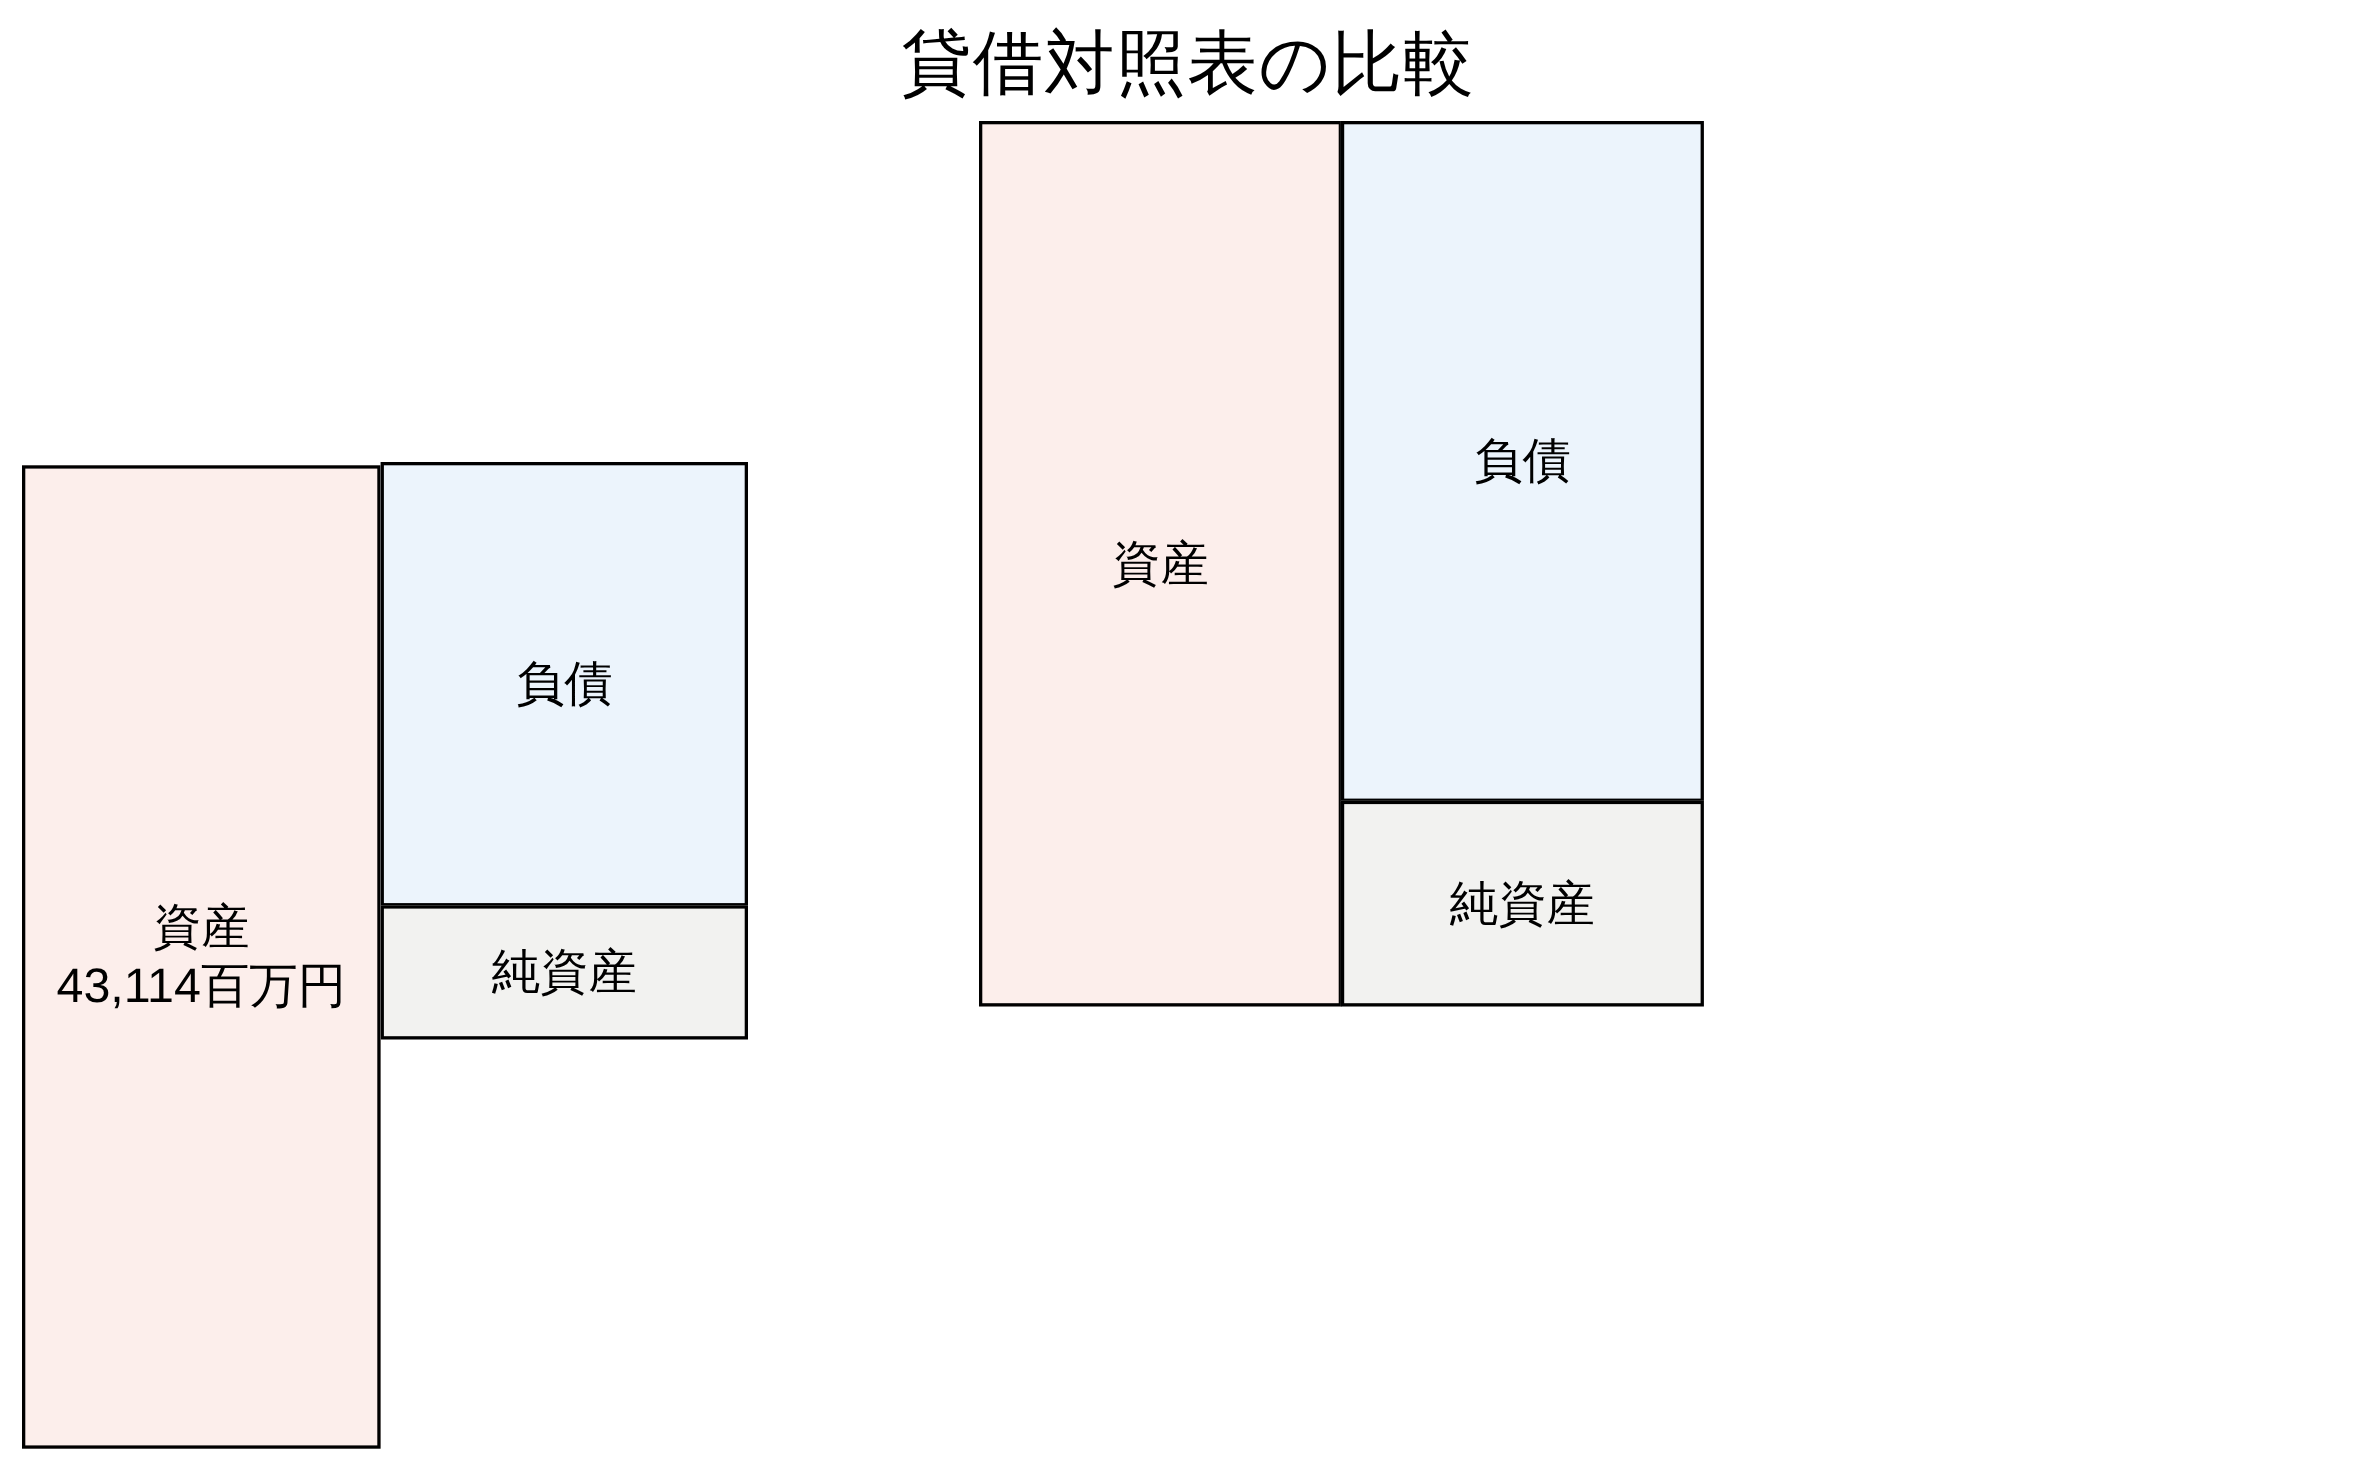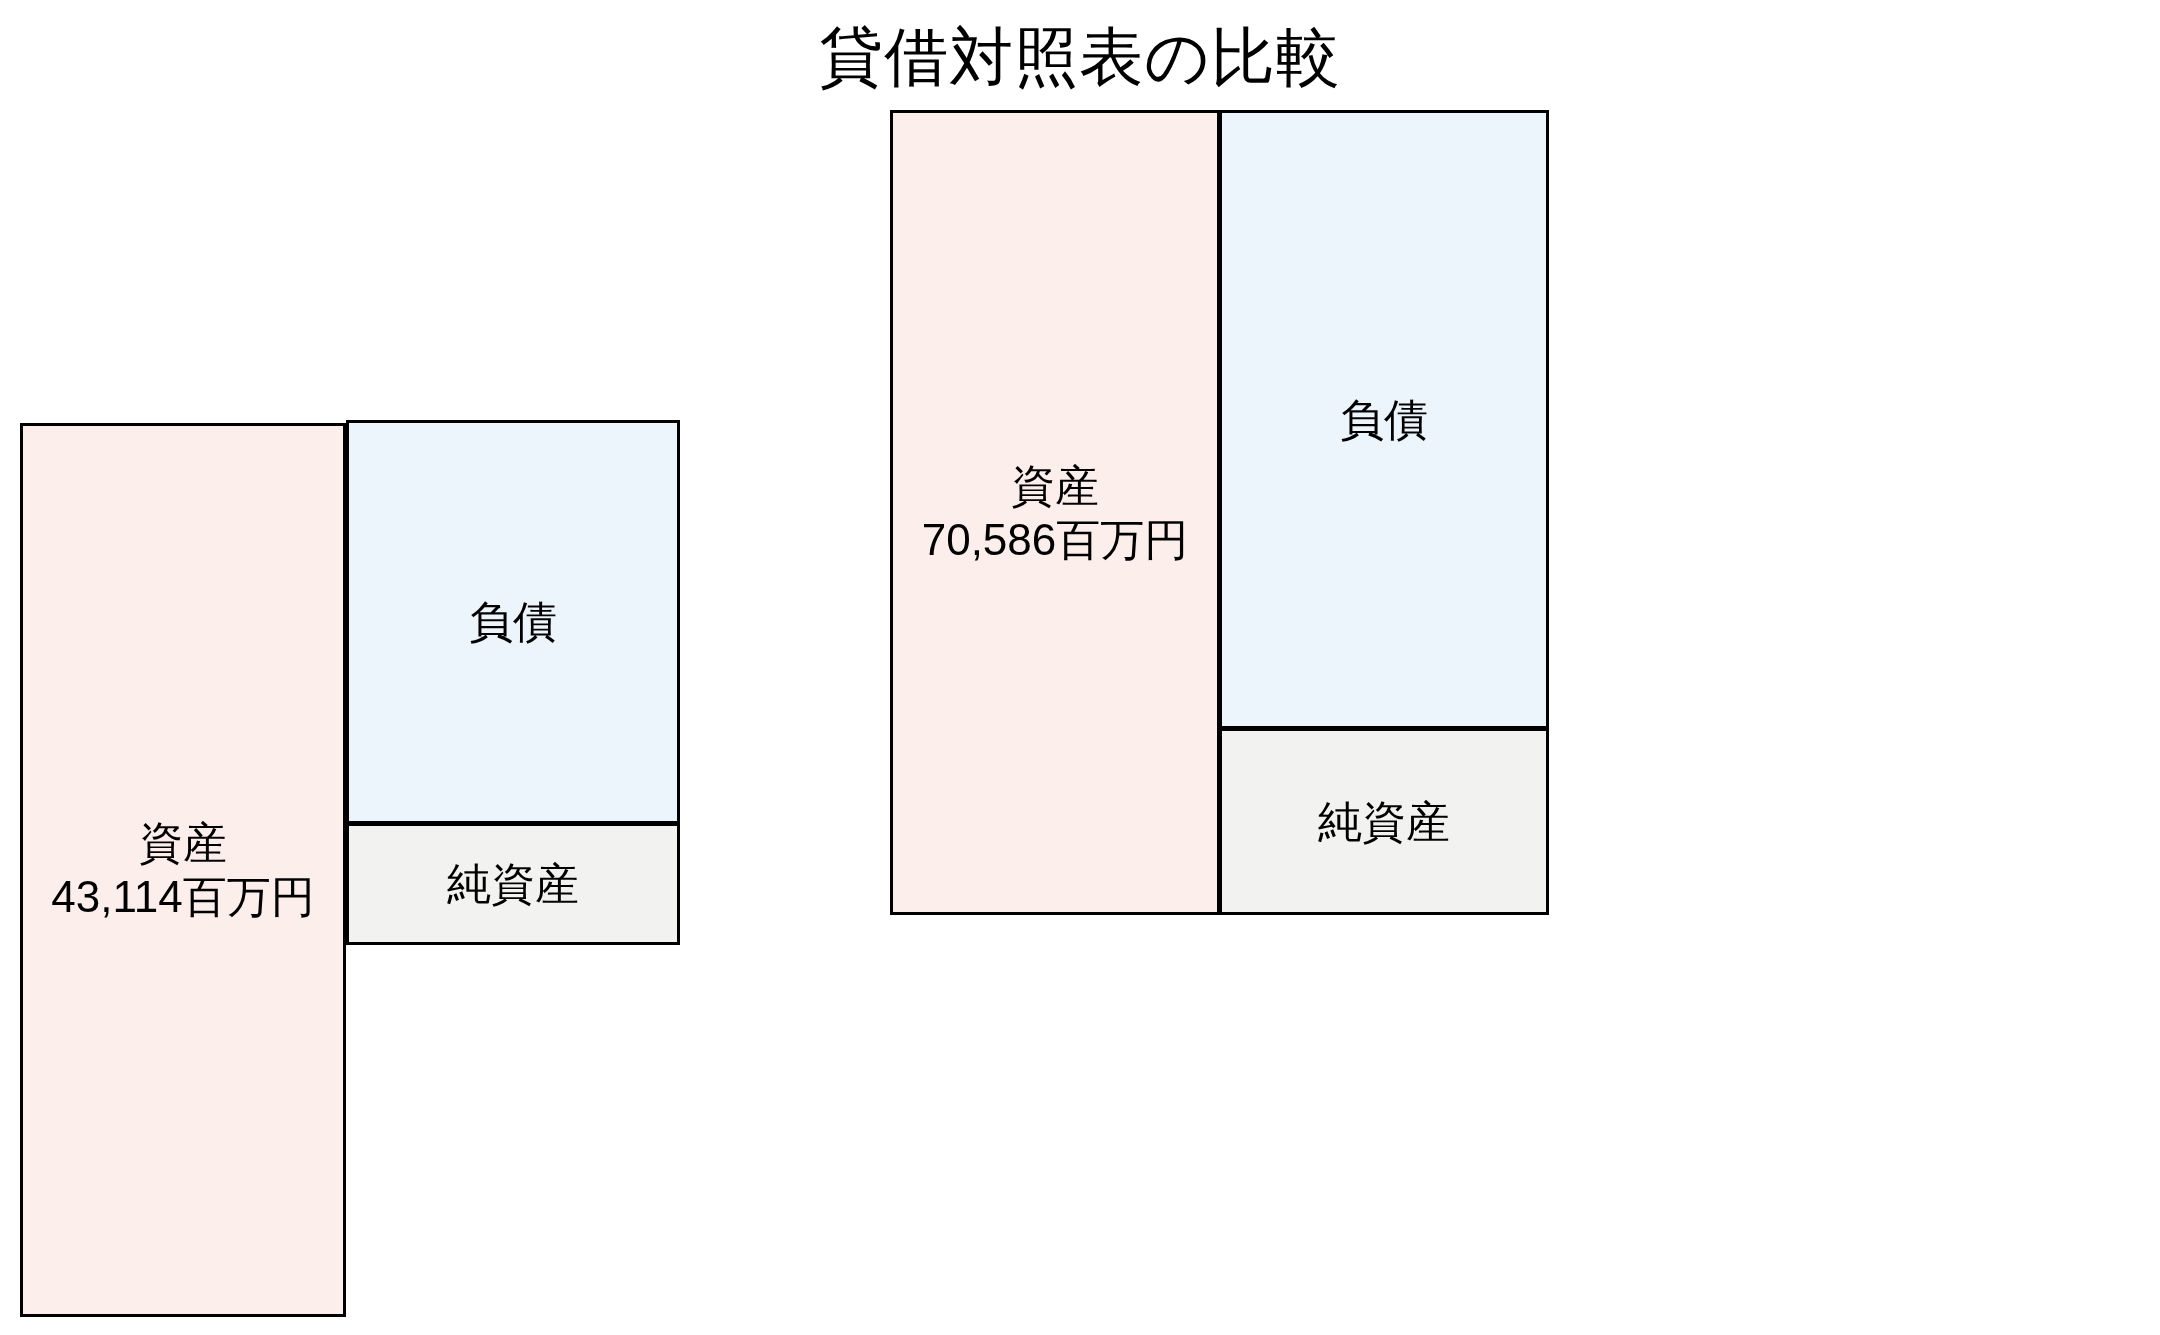--- a/index.html
+++ b/index.html
@@ -116,21 +116,20 @@
   <div class="bs-box" id="left-liabilities">
     <span class="lbl-name">負債</span>
   </div>
 
   <div class="bs-box" id="left-networth">
     <span class="lbl-name">純資産</span>
   </div>
 
   <div class="bs-box" id="right-assets">
     <span class="lbl-name">資産</span>
-    <span class="lbl-value">70,586百万円</span>
   </div>
 
   <div class="bs-box" id="right-liabilities">
     <span class="lbl-name">負債</span>
   </div>
 
   <div class="bs-box" id="right-networth">
     <span class="lbl-name">純資産</span>
   </div>
 

